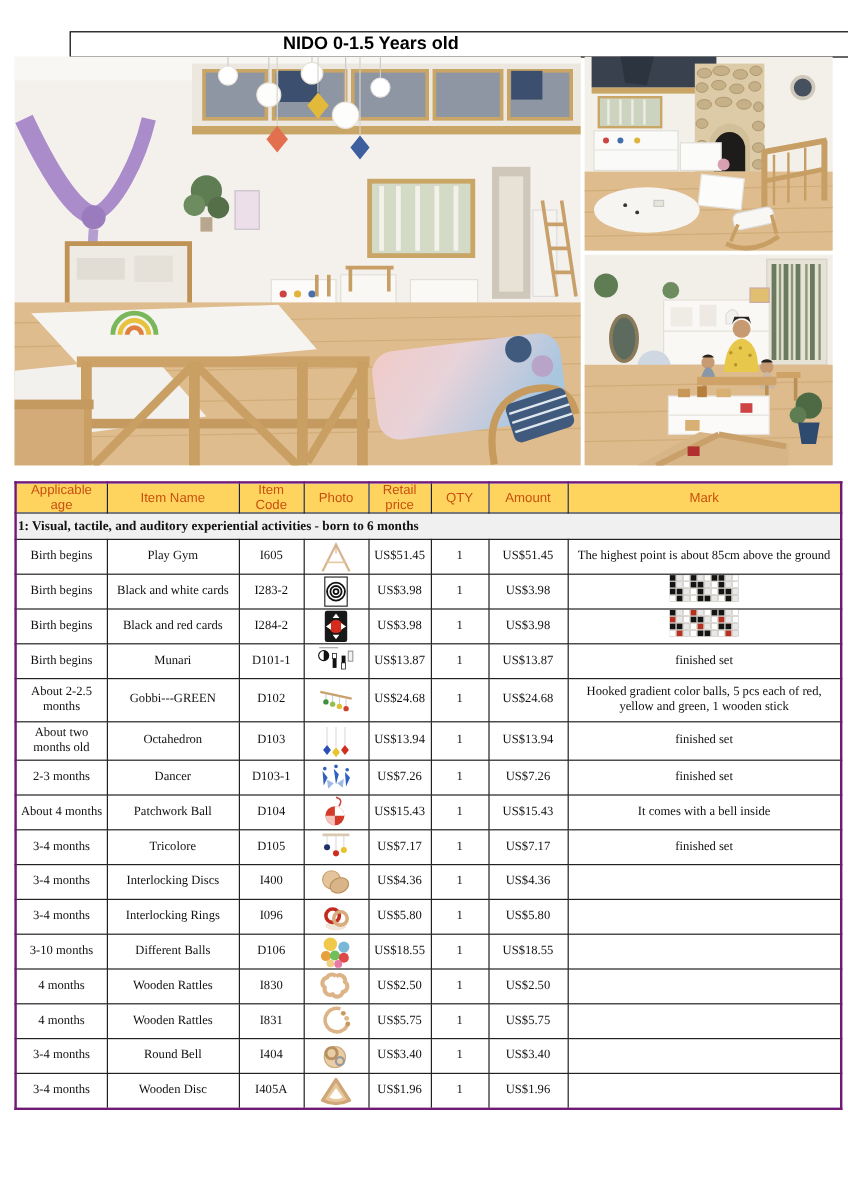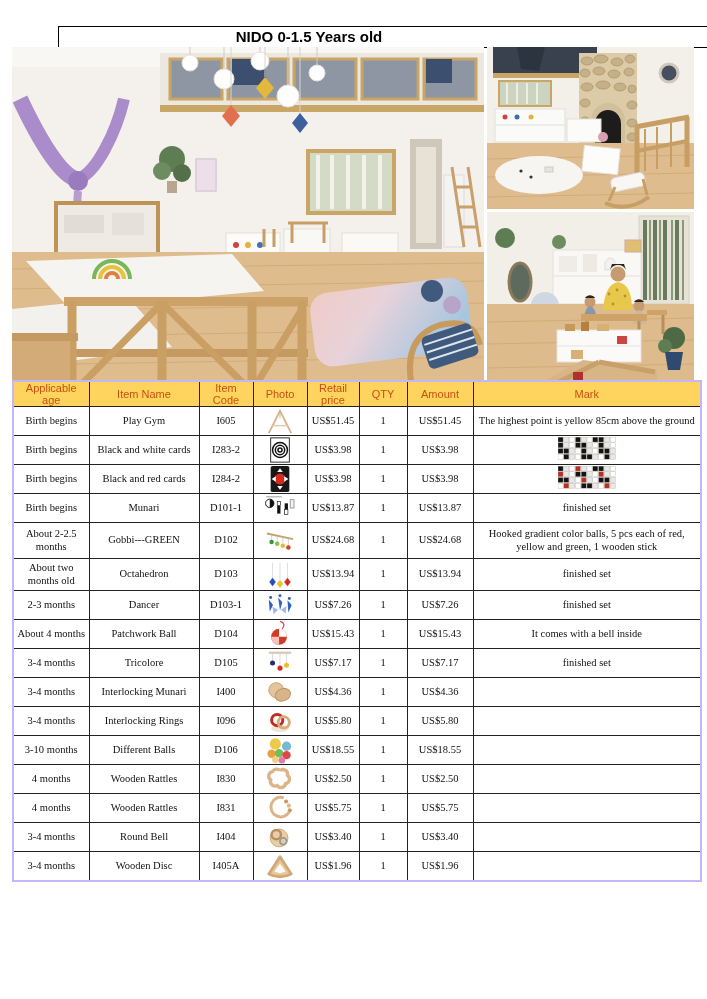--- a/index.html
+++ b/index.html
@@ -10,22 +10,22 @@
        font-family:"Liberation Serif",serif;color:#111;}
   .title-box{position:absolute;left:14px;top:26px;width:679px;height:20px;
        border:1px solid #000;background:#fff;margin-left:44px;}
   .title-box span{position:absolute;left:0;top:1px;width:500px;text-align:center;
        font-family:"Liberation Sans",sans-serif;font-weight:bold;font-size:15px;color:#000;}
   .photos{position:absolute;left:12px;top:47px;width:682px;height:341px;}
   .photos svg{position:absolute;display:block;}
   .ph-main{left:0;top:0;}
   .ph-top{left:475px;top:0;}
   .ph-bot{left:475px;top:165px;}
-  table.price{position:absolute;left:12px;top:380px;width:688px;
-       border-collapse:collapse;table-layout:fixed;border:2px solid #c4b5fd;}
+  table.price{position:absolute;left:12px;top:401px;width:688px;
+       border-collapse:collapse;table-layout:fixed;border:2px solid #701a75;}
   table.price td, table.price th{border:1px solid var(--border);padding:0 2px;
        overflow:hidden;text-align:center;vertical-align:middle;}
   thead th{background:var(--header-bg);color:var(--header-text);
        font-family:"Liberation Sans",sans-serif;font-weight:normal;font-size:11px;height:21px;}
   tr.sec td{background:var(--section-bg);text-align:left;font-weight:bold;
        font-size:11px;height:21px;padding-left:1px;}
   tr.sub td{font-weight:bold;font-size:11px;height:23px;}
   tr.item{height:28px;}
   tr.item.tall{height:36px;}
   tr.item.med{height:32px;}
@@ -385,33 +385,36 @@
         <th>Item Name</th>
         <th>Item Code</th>
         <th>Photo</th>
         <th>Retail price</th>
         <th>QTY</th>
         <th>Amount</th>
         <th>Mark</th>
       </tr>
     </thead>
   <tbody id="table-body">
+      <tr class="sec">
+        <td colspan="8">1: Visual, tactile, and auditory experiential activities - born to 6 months</td>
+      </tr>
       <tr class="item">
         <td>Birth begins</td>
         <td>Play Gym</td>
         <td>I605</td>
         <td class="photo"><span><svg width="36" height="28" viewBox="0 0 36 30">
               <path d="M6 28 L18 4 L30 28" fill="none" stroke="#d8b48e" stroke-width="2"></path>
               <line x1="10" y1="20" x2="26" y2="20" stroke="#e4c9a8" stroke-width="1.5"></line>
               <line x1="18" y1="4" x2="18" y2="12" stroke="#cbb195" stroke-width="1"></line>
             </svg></span></td>
         <td>US$51.45</td>
         <td>1</td>
         <td>US$51.45</td>
-        <td class="mark">The highest point is yellow 85cm above the ground</td>
+        <td class="mark">The highest point is about 85cm above the ground</td>
       </tr>
       <tr class="item">
         <td>Birth begins</td>
         <td>Black and white cards</td>
         <td>I283-2</td>
         <td class="photo"><span><svg width="36" height="28" viewBox="0 0 36 30">
               <rect x="8" y="2" width="20" height="26" fill="#fff" stroke="#222"></rect>
               <g fill="none" stroke="#111" stroke-width="1.6">
                 <circle cx="18" cy="15" r="8"></circle>
                 <circle cx="18" cy="15" r="5"></circle>
@@ -632,21 +635,21 @@
               <circle cx="18" cy="20.5" r="2.7" fill="#cf2c20"></circle>
               <circle cx="25" cy="17.5" r="2.7" fill="#e8c22c"></circle>
             </svg></span></td>
         <td>US$7.17</td>
         <td>1</td>
         <td>US$7.17</td>
         <td class="mark">finished set</td>
       </tr>
       <tr class="item">
         <td>3-4 months</td>
-        <td>Interlocking Munari</td>
+        <td>Interlocking Discs</td>
         <td>I400</td>
         <td class="photo"><span><svg width="36" height="28" viewBox="0 0 36 30">
               <circle cx="14" cy="13" r="8" fill="#e3c49c" stroke="#c9a06a"></circle>
               <ellipse cx="21" cy="18" rx="8.5" ry="6.5" fill="#d8b488" stroke="#b8905a" transform="rotate(-22 21 18)"></ellipse>
             </svg></span></td>
         <td>US$4.36</td>
         <td>1</td>
         <td>US$4.36</td>
         <td class="mark"></td>
       </tr>

